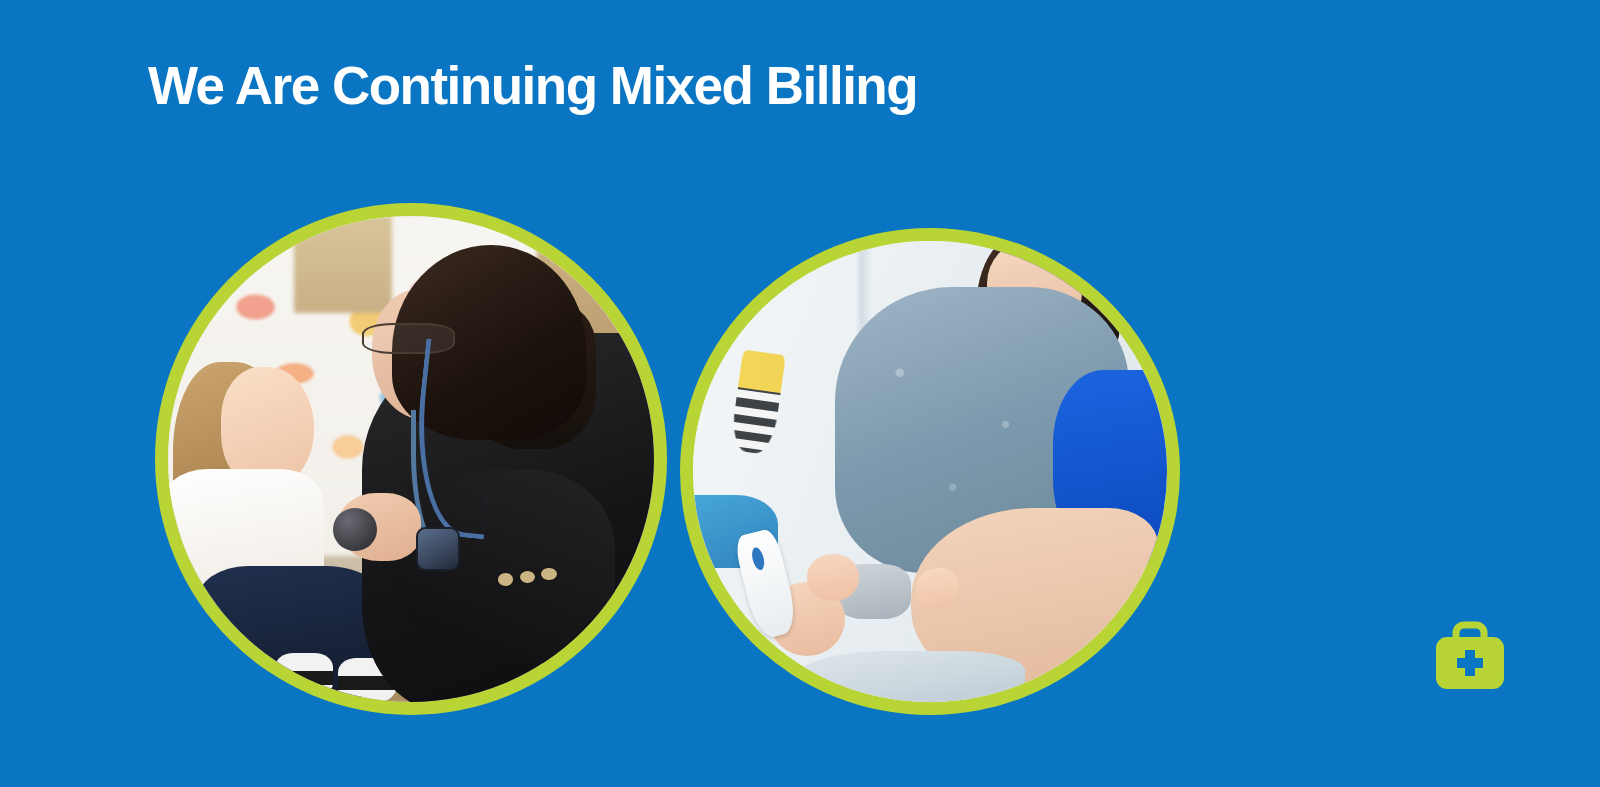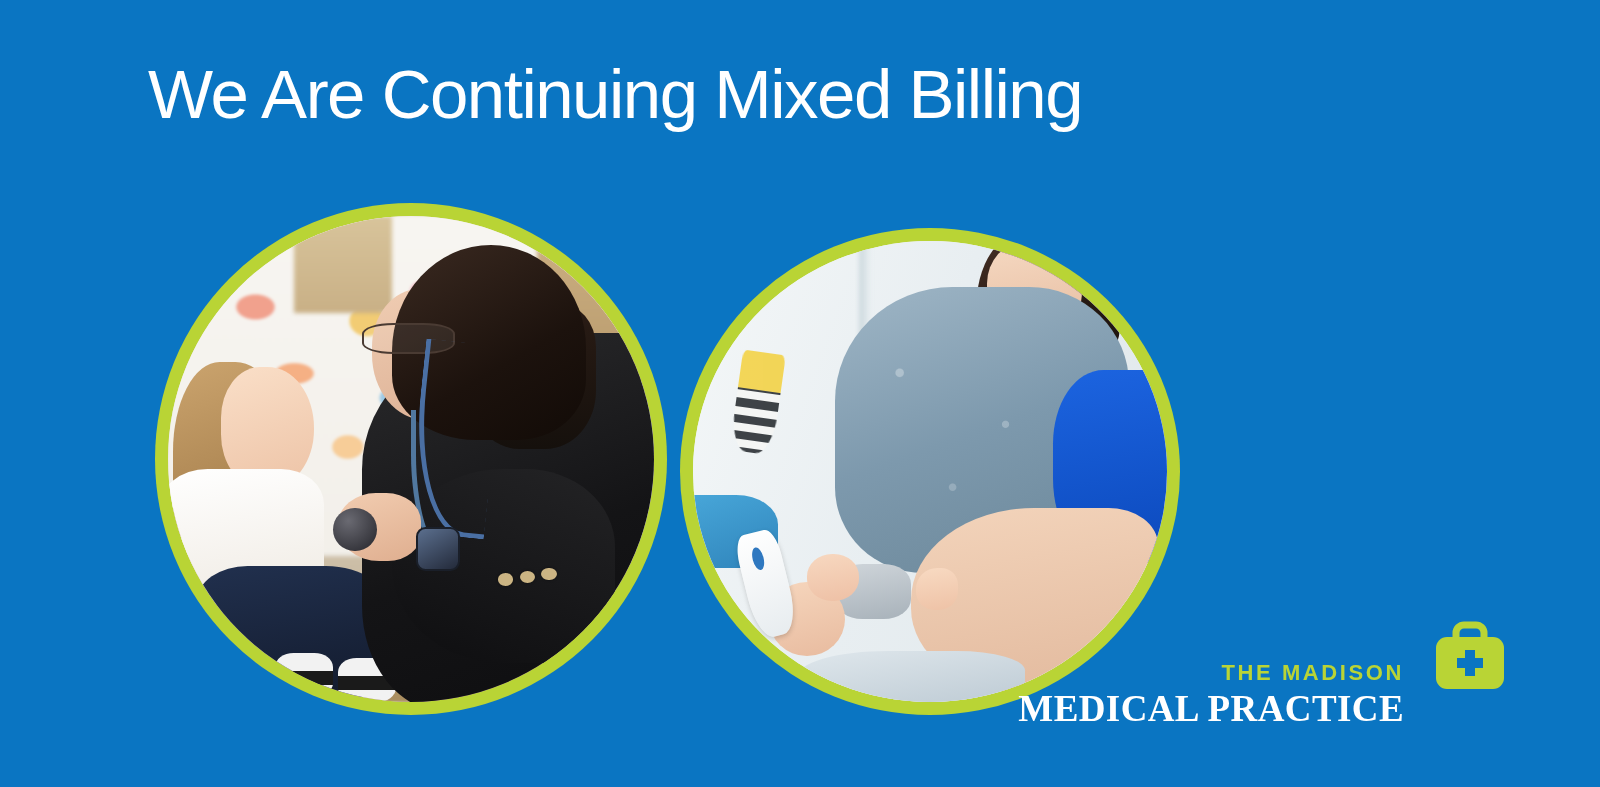--- a/index.html
+++ b/index.html
@@ -35,22 +35,22 @@
     font-weight:bold;
     font-size:38px;
     letter-spacing:-0.3px;
     line-height:1.05;
     white-space:nowrap;
   }
 
   .headline {
     color:#ffffff;
     font-family:"Liberation Sans", sans-serif;
-    font-weight:normal;
-    font-size:69px;
+    font-weight:bold;
+    font-size:53px;
     letter-spacing:-1.5px;
     line-height:1.06;
     margin-top:6px;
     white-space:nowrap;
   }
 
   
   .photo-circle {
     position:absolute;
     border-radius:50%;
@@ -378,24 +378,20 @@
         <div class="baby-sleeve"></div>
         <div class="baby-foot"></div>
         <div class="baby-head"></div>
         <div class="baby-hand"></div>
         <div class="thermometer"></div>
       </div>
     </div>
   </div>
 
   <div id="logo">
-    <div class="logo-words">
-      <div class="logo-the-madison">THE MADISON</div>
-      <div class="logo-medical-practice">MEDICAL PRACTICE</div>
-    </div>
     <div class="logo-mark">
       <svg width="88" height="80" viewBox="0 0 88 80" aria-hidden="true">
 
         <path d="M30 20 v-4 a8 8 0 0 1 8 -8 h12 a8 8 0 0 1 8 8 v4" fill="none" stroke="#b9d435" stroke-width="7" stroke-linecap="round"></path>
 
         <rect x="10" y="20" width="68" height="52" rx="11" fill="#b9d435"></rect>
 
         <path d="M39 33 h10 v8 h8 v10 h-8 v8 h-10 v-8 h-8 v-10 h8 z" fill="#0a75c2"></path>
       </svg>
     </div>

